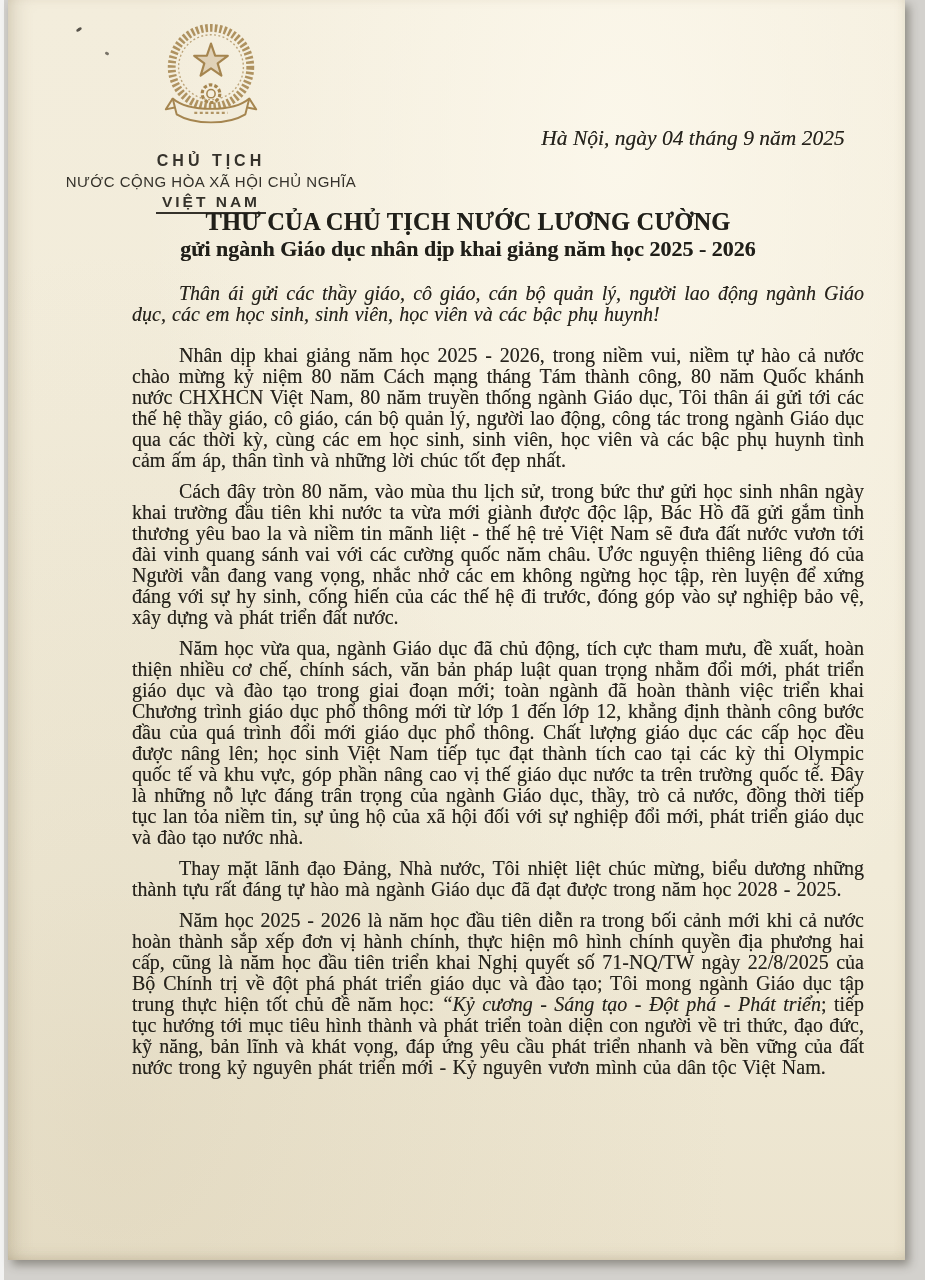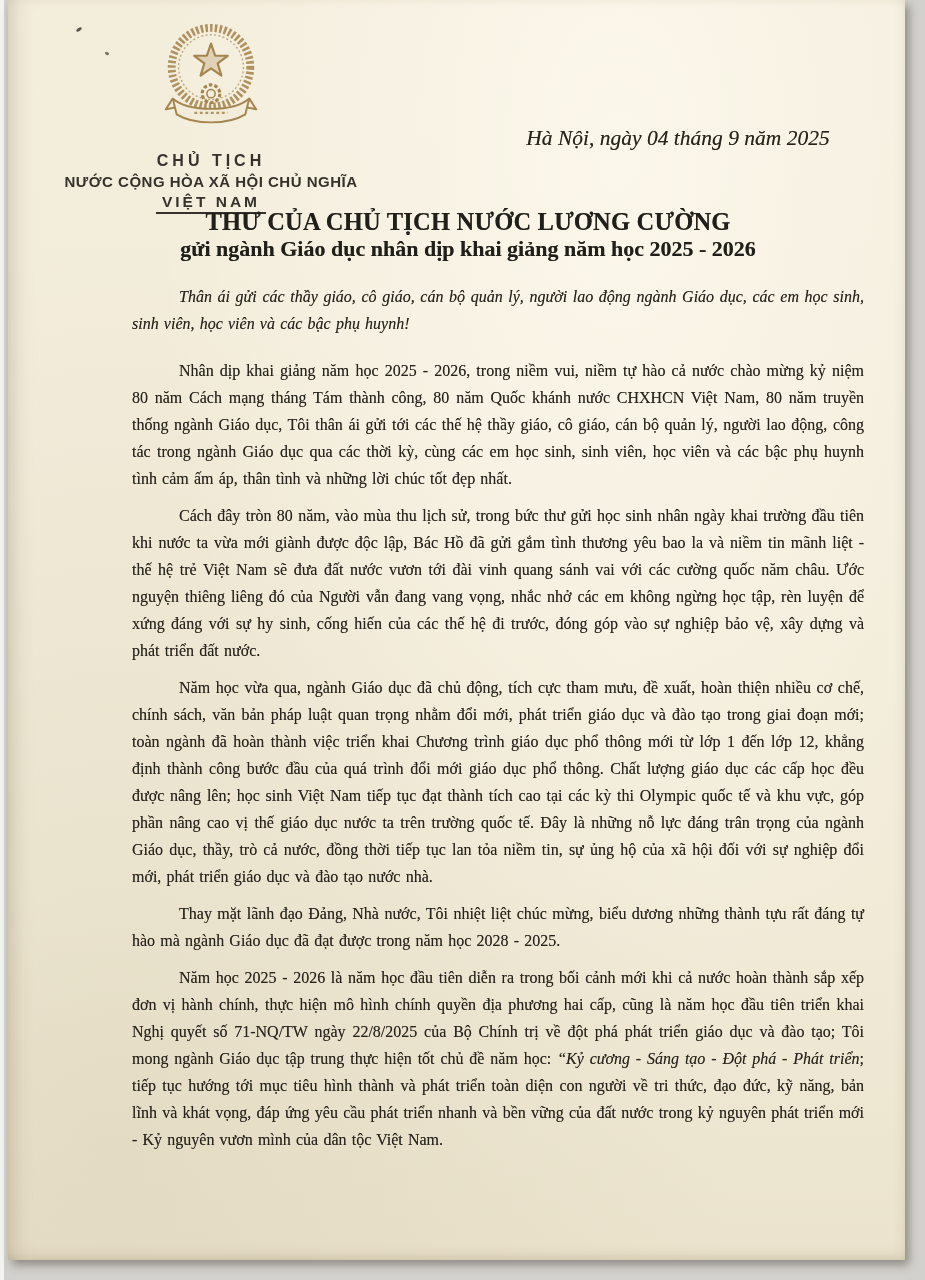--- a/index.html
+++ b/index.html
@@ -24,38 +24,38 @@
   .speck{position:absolute;background:#57524a;border-radius:45%;}
   .speck.s1{left:68px;top:28px;width:6px;height:3px;transform:rotate(-32deg);}
   .speck.s2{left:97px;top:52px;width:4px;height:3px;transform:rotate(18deg);opacity:.8;}
 
   .issuer{
     position:absolute;top:20px;left:12px;width:382px;text-align:center;
     color:#35322b;font-family:"Liberation Sans", sans-serif;
   }
   svg.emblem{width:108px;height:112px;display:block;margin:0 auto;}
   .office1{margin-top:20px;font-size:16px;font-weight:700;letter-spacing:4px;}
-  .office2{margin-top:3px;font-size:15px;font-weight:700;letter-spacing:.5px;white-space:nowrap;}
+  .office2{margin-top:3px;font-size:15px;font-weight:400;letter-spacing:.5px;white-space:nowrap;}
   .office3-wrap{margin-top:3px;}
   .office3{
     display:inline-block;font-size:15.5px;font-weight:700;letter-spacing:3px;
     border-bottom:2px solid #35322b;padding:0 6px 1px;
   }
   .dateline{
-    position:absolute;top:126px;left:450px;width:440px;text-align:center;
+    position:absolute;top:126px;left:465px;width:440px;text-align:center;
     font-style:italic;font-size:21.5px;color:#26231c;
     text-shadow:0 0 .5px rgba(38,35,28,.55);
   }
   .title-block{position:absolute;top:208px;left:60px;width:800px;text-align:center;color:#201f19;}
   .title1{font-size:24.5px;font-weight:700;letter-spacing:.2px;text-shadow:0 0 .5px rgba(32,31,25,.6);}
   .title2{font-size:22px;font-weight:700;margin-top:0;text-shadow:0 0 .5px rgba(32,31,25,.6);}
 
   .letter-body{
     position:absolute;top:283px;left:124px;width:732px;
-    color:#26231c;font-size:16px;line-height:27px;
+    color:#26231c;font-size:20px;line-height:21px;
     text-align:justify;word-spacing:1.2px;
     text-shadow:0 0 .5px rgba(38,35,28,.5);
   }
   .letter-body p{margin:0 0 10px 0;text-indent:47px;}
   .salutation{font-style:italic;margin-bottom:20px !important;}
   .theme{font-weight:400;font-style:italic;}
 </style>
 </head>
 <body>
 

